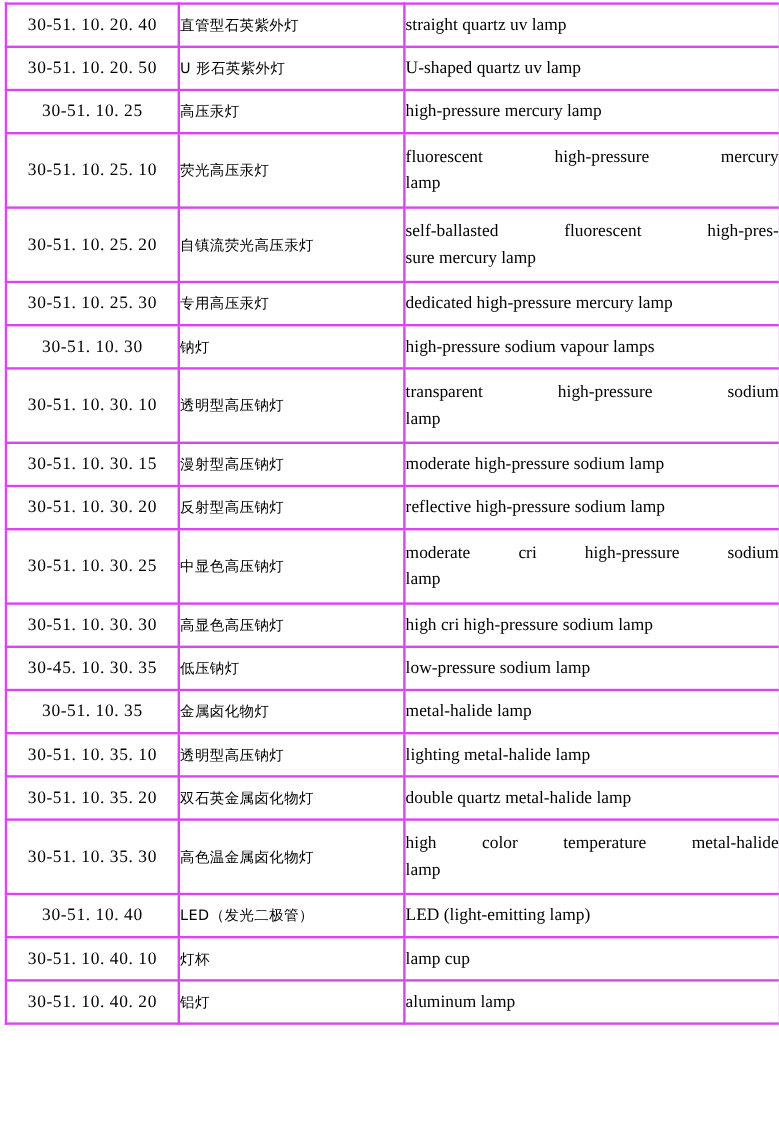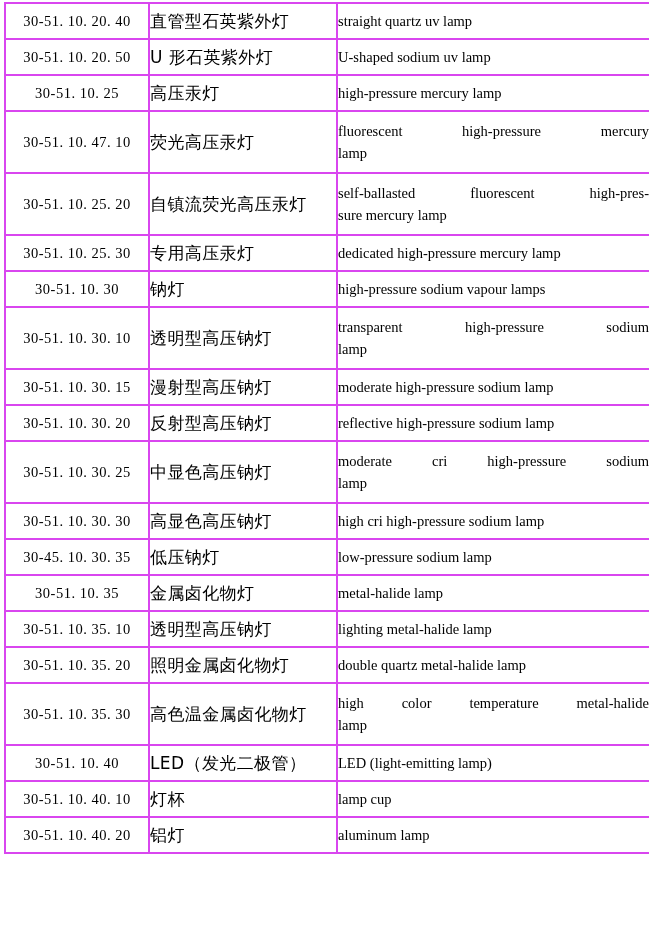--- a/index.html
+++ b/index.html
@@ -37,21 +37,21 @@
     text-align: center;
     font-family: "Liberation Serif", serif;
     font-size: 14.5px;
     letter-spacing: 0.5px;
     padding: 3px 2px;
   }
   td.col-cn {
     width: 186px;
     text-align: left;
     font-family: "DejaVu Sans", sans-serif;
-    font-size: 17px;
+    font-size: 12px;
     padding: 3px 10px;
     letter-spacing: 0.4px;
   }
   td.col-en {
     width: 311px;
     text-align: left;
     font-family: "Liberation Serif", serif;
     font-size: 14.5px;
     padding: 4px 10px 4px 9px;
     line-height: 1.55;
@@ -79,29 +79,29 @@
   <table class="code-table">
     <tbody>
         <tr class="short">
           <td class="col-code">30-51. 10. 20. 40</td>
           <td class="col-cn">直管型石英紫外灯</td>
           <td class="col-en">straight quartz uv lamp</td>
         </tr>
         <tr class="short">
           <td class="col-code">30-51. 10. 20. 50</td>
           <td class="col-cn">U 形石英紫外灯</td>
-          <td class="col-en">U-shaped sodium uv lamp</td>
+          <td class="col-en">U-shaped quartz uv lamp</td>
         </tr>
         <tr class="short">
           <td class="col-code">30-51. 10. 25</td>
           <td class="col-cn">高压汞灯</td>
           <td class="col-en">high-pressure mercury lamp</td>
         </tr>
         <tr class="tall">
-          <td class="col-code">30-51. 10. 47. 10</td>
+          <td class="col-code">30-51. 10. 25. 10</td>
           <td class="col-cn">荧光高压汞灯</td>
           <td class="col-en">
             <span class="en-just">fluorescent  high-pressure  mercury</span>
             <span class="en-line">lamp</span>
           </td>
         </tr>
         <tr class="tall">
           <td class="col-code">30-51. 10. 25. 20</td>
           <td class="col-cn">自镇流荧光高压汞灯</td>
           <td class="col-en">
@@ -160,21 +160,21 @@
           <td class="col-cn">金属卤化物灯</td>
           <td class="col-en">metal-halide lamp</td>
         </tr>
         <tr class="short">
           <td class="col-code">30-51. 10. 35. 10</td>
           <td class="col-cn">透明型高压钠灯</td>
           <td class="col-en">lighting metal-halide lamp</td>
         </tr>
         <tr class="short">
           <td class="col-code">30-51. 10. 35. 20</td>
-          <td class="col-cn">照明金属卤化物灯</td>
+          <td class="col-cn">双石英金属卤化物灯</td>
           <td class="col-en">double quartz metal-halide lamp</td>
         </tr>
         <tr class="tall">
           <td class="col-code">30-51. 10. 35. 30</td>
           <td class="col-cn">高色温金属卤化物灯</td>
           <td class="col-en">
             <span class="en-just">high color  temperature  metal-halide</span>
             <span class="en-line">lamp</span>
           </td>
         </tr>

